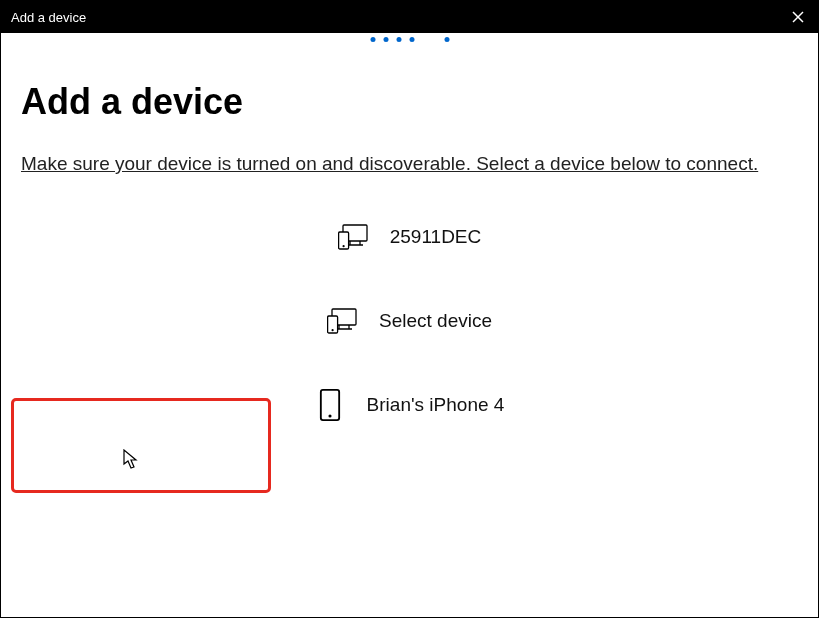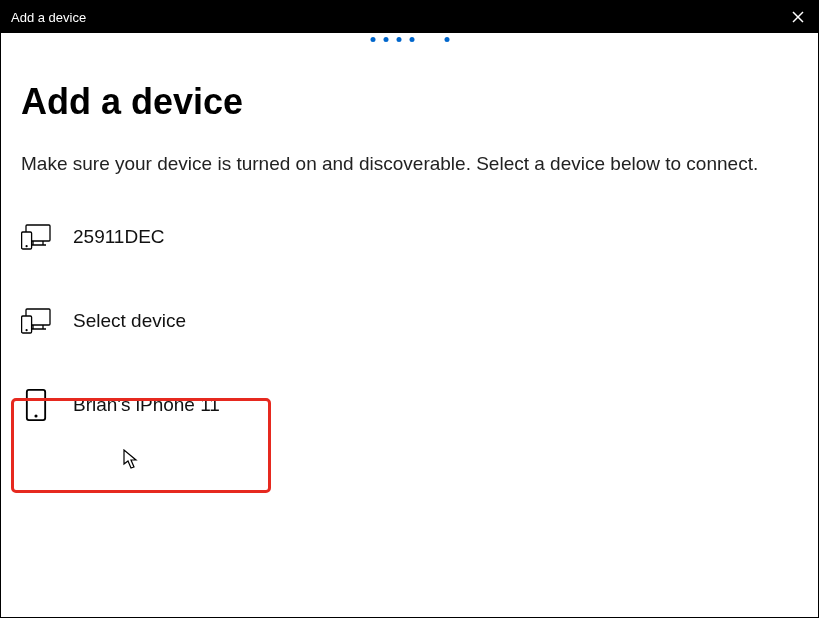--- a/index.html
+++ b/index.html
@@ -68,25 +68,27 @@
     .heading {
       font-size: 36px;
       font-weight: 600;
       margin-bottom: 28px;
     }
     .instruction {
       font-size: 19px;
       color: #222;
       margin-bottom: 42px;
       line-height: 1.4;
+      text-decoration: underline;
     }
     .device-list {
       display: flex;
       flex-direction: column;
       gap: 50px;
+      align-items: center;
     }
     .device-item {
       display: flex;
       align-items: center;
       gap: 22px;
       cursor: pointer;
       padding: 2px 0;
     }
     .device-icon {
       width: 30px;
@@ -172,21 +174,21 @@
       <span class="device-name">Select device</span>
     </div>
 
     <div class="device-item">
       <div class="device-icon">
         <svg viewBox="0 0 24 36" width="22" height="34">
           <rect x="2" y="1.5" width="20" height="33" rx="2.2" fill="none" stroke="#000" stroke-width="2"></rect>
           <circle cx="12" cy="30" r="1.7" fill="#000"></circle>
         </svg>
       </div>
-      <span class="device-name">Brian's iPhone 11</span>
+      <span class="device-name">Brian's iPhone 4</span>
     </div>
 
   </div>
 </div>
 
 <div class="highlight-box"></div>
 
 <div class="cursor">
   <svg viewBox="0 0 18 22">
     <path d="M1 1 L1 15 L5 12 L8 19 L11 18 L8 11 L13 11 Z" fill="#fff" stroke="#000" stroke-width="1.2"></path>

